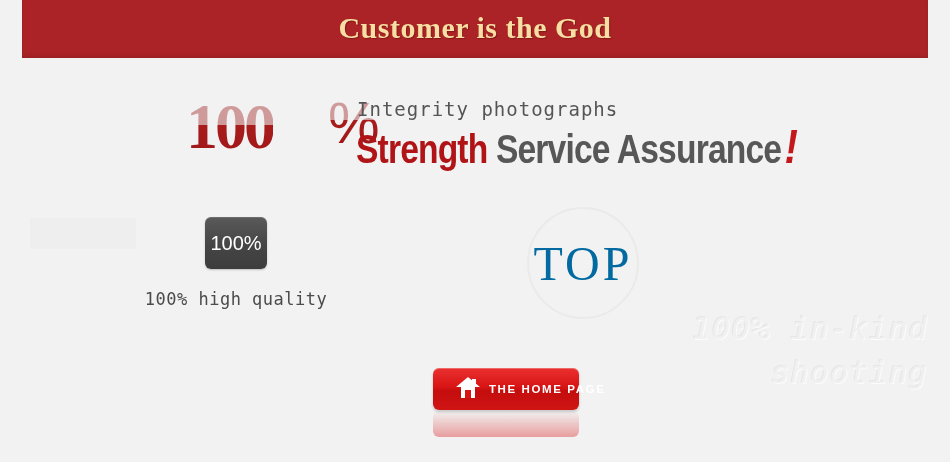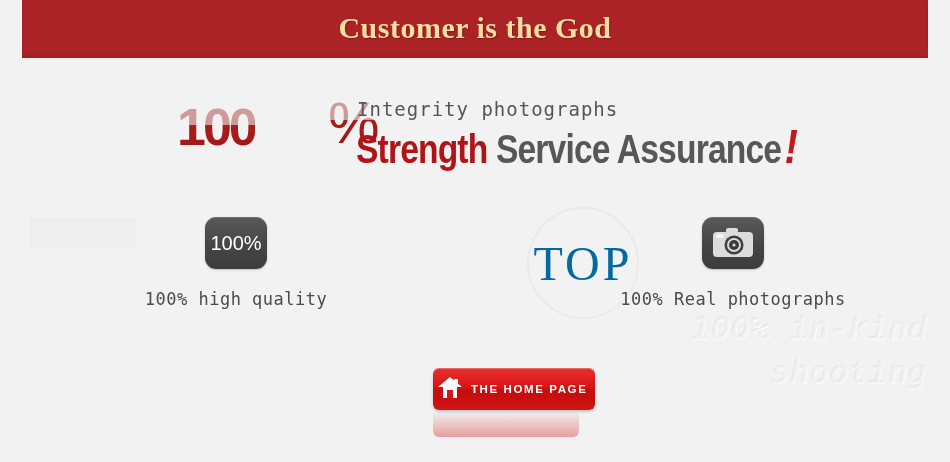--- a/index.html
+++ b/index.html
@@ -95,25 +95,25 @@
   
   .hero {
     position: absolute;
     left: 170px;
     top: 86px;
     width: 700px;
     height: 90px;
   }
   .hero-100 {
     position: absolute;
-    left: 7px;
+    left: 16px;
     top: 0px;
-    font-family: Liberation Sans, sans-serif;
-    font-weight: bold;
-    font-size: 52px;
+    font-family: Liberation Serif, serif;
+    font-weight: bold;
+    font-size: 64px;
     line-height: 82px;
     letter-spacing: -3px;
     background: linear-gradient(to bottom,
         #cf9a9a 0%, #cf9a9a 47%, #a81c1c 47%, #9e1616 100%);
     -webkit-background-clip: text;
     background-clip: text;
     color: transparent;
     -webkit-text-fill-color: transparent;
   }
   .hero-pct {
@@ -179,21 +179,21 @@
     text-align: center;
   }
   .feature.f1 { left: 121px; }
   .feature.f2 { left: 365px; }
   .feature.f3 { left: 618px; }
 
   .tile {
     width: 62px;
     height: 52px;
     margin: 5px auto 0;
-    border-radius: 11px;
+    border-radius: 6px;
     background: linear-gradient(to bottom, #5a5a5a 0%, #454545 55%, #3d3d3d 100%);
     box-shadow: 0 1px 2px rgba(0,0,0,0.22), inset 0 1px 0 rgba(255,255,255,0.12);
     display: flex;
     align-items: center;
     justify-content: center;
     overflow: hidden;
   }
   .tile-100 {
     font-family: "Liberation Sans", sans-serif;
     font-size: 20px;
@@ -214,30 +214,30 @@
 
   
   .home-wrap {
     position: absolute;
     left: 433px;
     top: 368px;
     width: 146px;
     height: 42px;
   }
   .home-btn {
-    width: 162px;
+    width: 146px;
     height: 42px;
     border: none;
     border-radius: 6px;
     background: linear-gradient(to bottom, #ea3030 0%, #d81414 45%, #c40d0d 55%, #d01414 100%);
     box-shadow: 0 2px 3px rgba(0,0,0,0.18), inset 0 1px 0 rgba(255,255,255,0.28);
     display: flex;
     align-items: center;
     justify-content: flex-start;
-    padding-left: 5px;
+    padding-left: 23px;
     cursor: pointer;
   }
   .home-icon { flex: 0 0 auto; margin-right: 9px; }
   .home-label {
     font-family: "Liberation Sans", sans-serif;
     font-size: 11.5px;
     font-weight: bold;
     letter-spacing: 1.6px;
     color: #ffffff;
     white-space: nowrap;
@@ -284,34 +284,20 @@
   <div class="features">
 
     <div class="feature f1">
       <div class="tile">
         <span class="tile-100">100%</span>
       </div>
       <div class="feature-label">100% high quality</div>
     </div>
 
 
-    <div class="feature f3">
-      <div class="tile">
-        <svg width="42" height="32" viewBox="0 0 42 32" aria-hidden="true">
-          <rect x="14" y="1" width="12" height="5" rx="2" fill="#dcdcdc"></rect>
-          <rect x="1" y="5" width="40" height="25" rx="4" fill="#dcdcdc"></rect>
-          <rect x="4" y="7" width="8" height="4" rx="1.5" fill="#f4f4f4"></rect>
-          <circle cx="22" cy="18" r="9.5" fill="#3d3d3d"></circle>
-          <circle cx="22" cy="18" r="7" fill="#dcdcdc"></circle>
-          <circle cx="22" cy="18" r="5" fill="#3d3d3d"></circle>
-          <circle cx="22" cy="18" r="1.6" fill="#dcdcdc"></circle>
-        </svg>
-      </div>
-      <div class="feature-label">100% Real photographs</div>
-    </div>
 
   </div>
 
   <div class="home-wrap">
     <button class="home-btn">
       <span class="home-icon">
         <svg width="24" height="22" viewBox="0 0 24 22" aria-hidden="true">
           <polygon points="12,0 24,10 19,10 19,21 5,21 5,10 0,10" fill="#ffffff"></polygon>
           <rect x="9" y="13" width="6" height="8" fill="#d81414"></rect>
           <rect x="16" y="2" width="4" height="5" fill="#ffffff"></rect>

